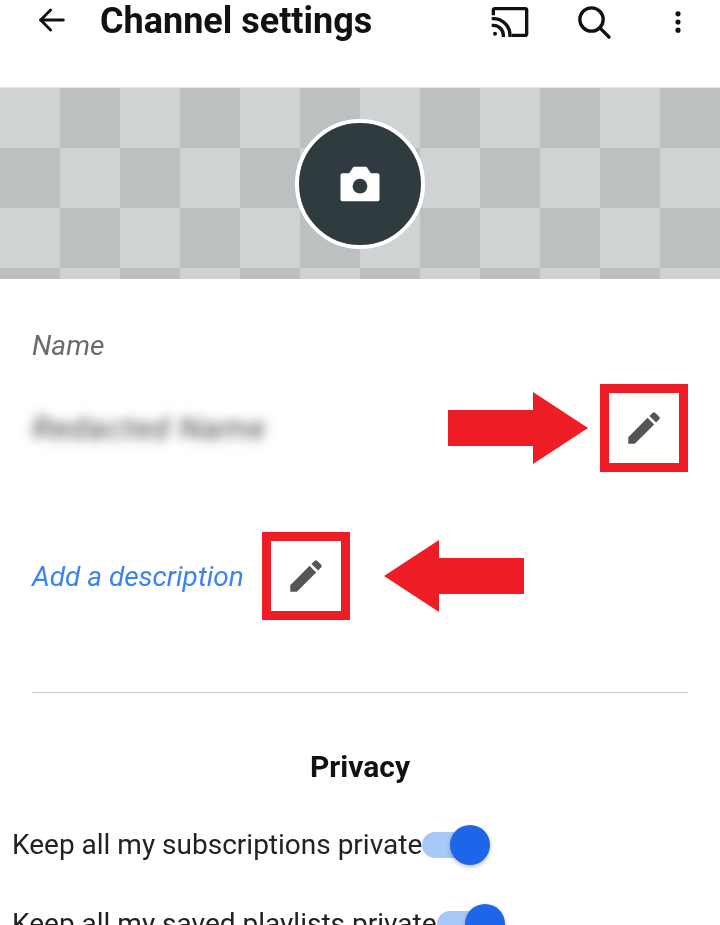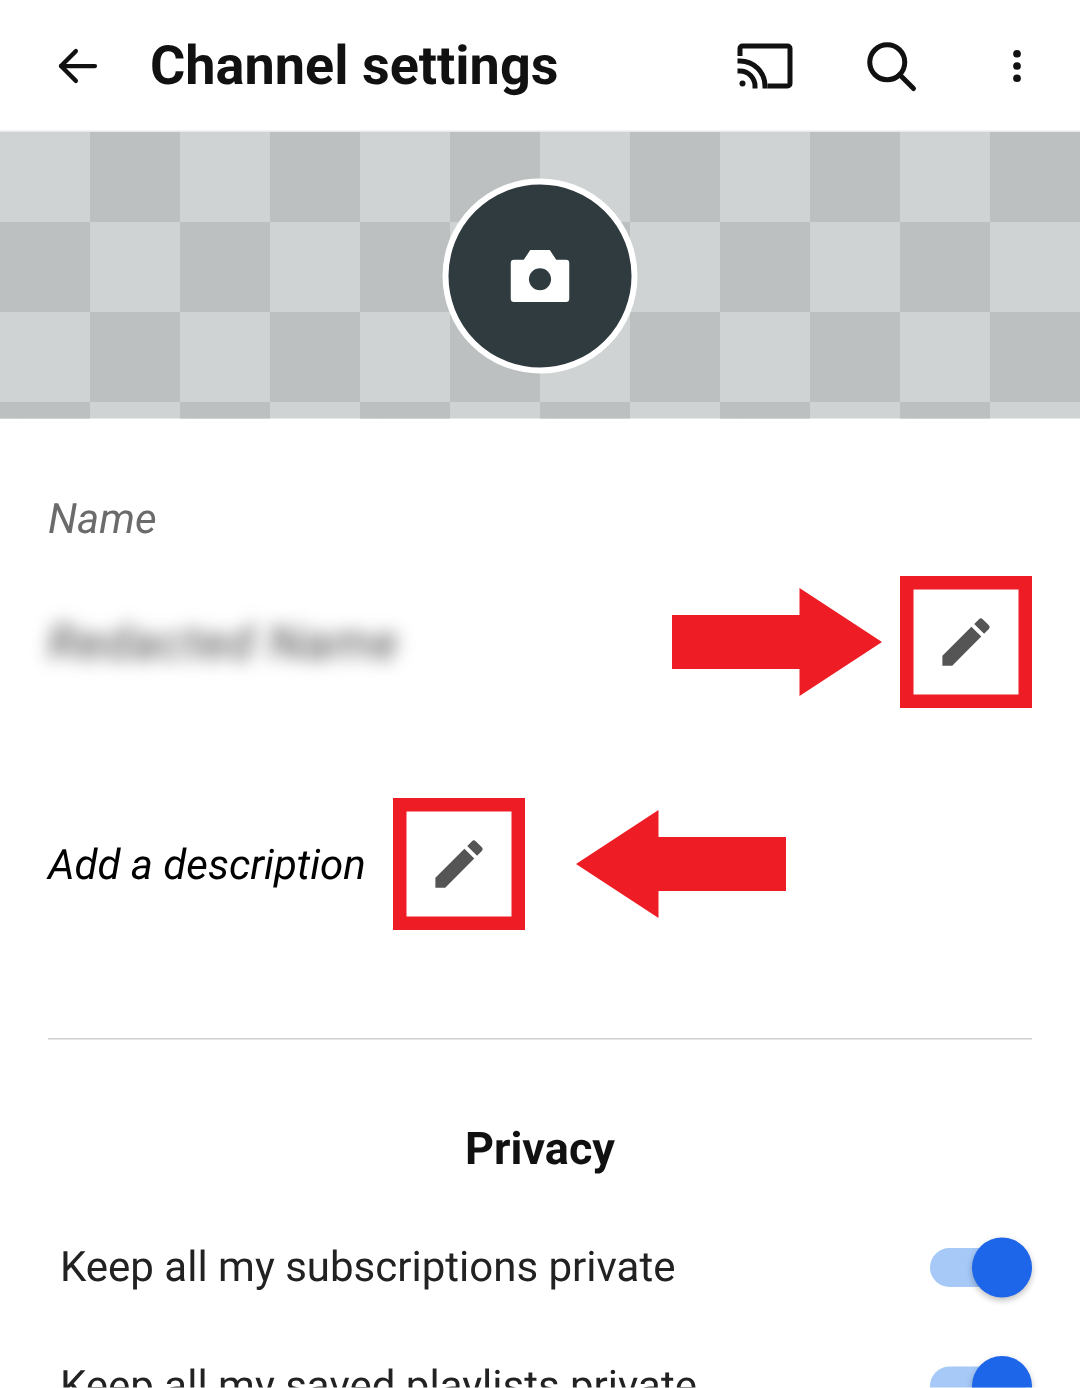--- a/index.html
+++ b/index.html
@@ -6,21 +6,21 @@
     body {
       width: 720px;
       height: 925px;
       font-family: Roboto, -apple-system, Arial, sans-serif;
       background: #ffffff;
       overflow: hidden;
     }
     .header {
       height: 88px;
       display: flex;
-      align-items: center;
+      align-items: flex-start;
       gap: 28px;
       padding: 0 20px 0 32px;
       background: #fff;
       border-bottom: 1px solid #e8e8e8;
     }
     .back-btn { width: 40px; height: 40px; display:flex; align-items:center; justify-content:center; cursor:pointer; }
     .header-title { font-size: 36px; font-weight: 700; color: #111; flex: 1; }
     .header-icons { display:flex; align-items:center; gap: 40px; }
     .header-icon { width:44px; height:44px; display:flex; align-items:center; justify-content:center; cursor:pointer; }
 
@@ -54,41 +54,41 @@
 
     .name-row { display:flex; align-items:center; justify-content:space-between; margin-top: 22px; }
     .name-value {
       font-size: 32px; color: #444;
       filter: blur(6px);
       letter-spacing: 1px;
       user-select: none;
     }
 
     .desc-row { display:flex; align-items:center; margin-top: 60px; gap: 10px; }
-    .desc-label { font-size: 28px; color: #000000; }
+    .desc-label { font-size: 28px; color: #3b82f6; }
 
     
     .edit-box {
       width: 88px; height: 88px;
       border: 9px solid #ee1c25;
       background: #fff;
       display:flex; align-items:center; justify-content:center;
       cursor:pointer;
     }
     .edit-box svg { width: 42px; height: 42px; }
 
     
     .arrow-right { cursor:default; }
     .arrow-left  { cursor:default; margin-left: 24px; }
 
     .divider { margin: 72px 32px 0 32px; border-top: 1px solid #cfcfcf; }
 
     .privacy-title { font-size: 30px; font-weight: 700; color:#111; margin-top: 56px; padding: 0 32px; text-align: center; }
 
-    .toggle-row { display:flex; align-items:center; justify-content:space-between; padding: 0 36px 0 40px; margin-top: 44px; }
+    .toggle-row { display:flex; align-items:center; justify-content:flex-start; padding: 0 36px 0 12px; margin-top: 44px; }
     .toggle-row + .toggle-row { margin-top: 46px; }
     .toggle-label { font-size: 28px; color:#222; }
     .switch {
       position: relative;
       width: 64px; height: 26px;
       background: #a6c9f8;
       border-radius: 26px;
       cursor: pointer;
     }
     .switch .knob {

